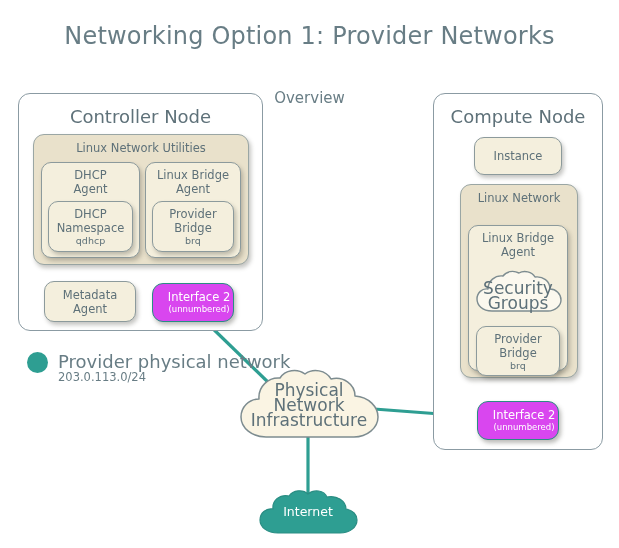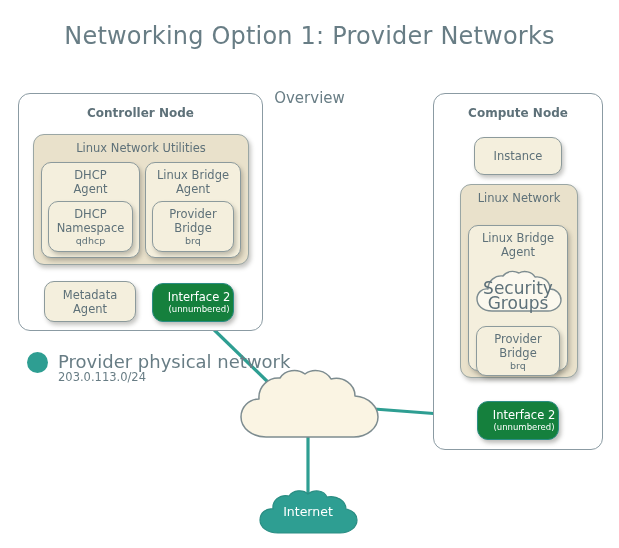--- a/index.html
+++ b/index.html
@@ -26,21 +26,21 @@
   
   .node{
     position:absolute;
     border:1.6px solid #8b9ba3;
     border-radius:12px;
     background:#ffffff;
     box-sizing:border-box;
   }
   .node-title{
     position:absolute;left:0;width:100%;text-align:center;
-    font-size:12px;font-weight:bold;color:#5e7179;
+    font-size:18px;font-weight:normal;color:#5e7179;
   }
   .grp{
     position:absolute;box-sizing:border-box;
     background:#e9e1cb;
     border:1.4px solid #9aa6a4;
     border-radius:11px;
     box-shadow:2px 3px 4px rgba(80,80,70,.33);
   }
   .grp-label{
     position:absolute;left:0;width:100%;text-align:center;
@@ -56,21 +56,21 @@
     align-items:center;justify-content:flex-start;
     padding-top:5px;
     font-size:11.5px;line-height:14px;color:#5e7179;text-align:center;
   }
   .box .sub{font-size:9.5px;line-height:12px;}
   .box.center{justify-content:center;padding-top:0;}
 
   
   .iface{
     position:absolute;box-sizing:border-box;
-    background:#15803d;
+    background:#d946ef;
     border:1.4px solid #2a8d83;
     border-radius:11px;
     box-shadow:2px 3px 4px rgba(80,80,70,.38);
     display:flex;flex-direction:column;
     align-items:center;justify-content:center;
     color:#ffffff;text-align:center;
     font-size:11.5px;line-height:13px;padding-left:12px;
   }
   .iface .sub{font-size:8.5px;line-height:11px;}
 
@@ -197,20 +197,25 @@
   <div class="legend-t2" style="left:58px;top:370px;">203.0.113.0/24</div>
 
   <svg width="152" height="80" style="left:233px;top:368px;">
     <g transform="translate(3,3)">
       <path d="M30,66 C16,66 5,57 5,46 C5,36 13,28 23,28
                C22,16 32,6 44,7 C49,-1 61,-3 69,3
                C77,-3 90,-1 95,8 C107,5 119,13 119,25
                C133,26 142,36 142,46 C142,57 131,66 118,66 Z" fill="#faf4e3" stroke="#7d8c90" stroke-width="1.5" stroke-linejoin="round"></path>
     </g>
   </svg>
+  <div class="cloud-label" style="left:233px;top:383px;width:152px;">
+    <div>Physical</div>
+    <div>Network</div>
+    <div>Infrastructure</div>
+  </div>
 
   <svg width="104" height="48" style="left:256px;top:489px;">
     <g transform="translate(2,2)">
       <path d="M20,42 C9,42 2,36 2,29 C2,22 8,17 15,18
                C14,9 22,3 31,5 C35,-1 45,-2 50,3
                C56,-2 66,-1 69,6 C79,4 88,10 88,18
                C95,19 99,24 99,29 C99,36 92,42 82,42 Z" fill="#2e9e92" stroke="#2a8d83" stroke-width="1.2" stroke-linejoin="round"></path>
     </g>
   </svg>
   <div class="cloud-label net" style="left:256px;top:504px;width:104px;">

